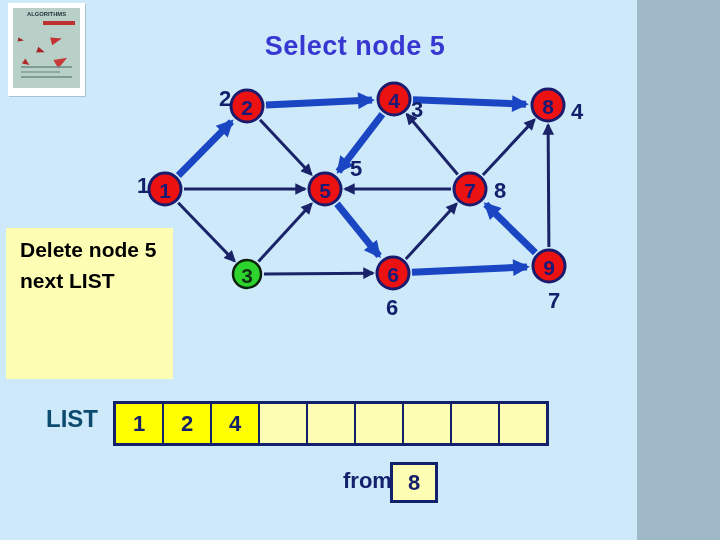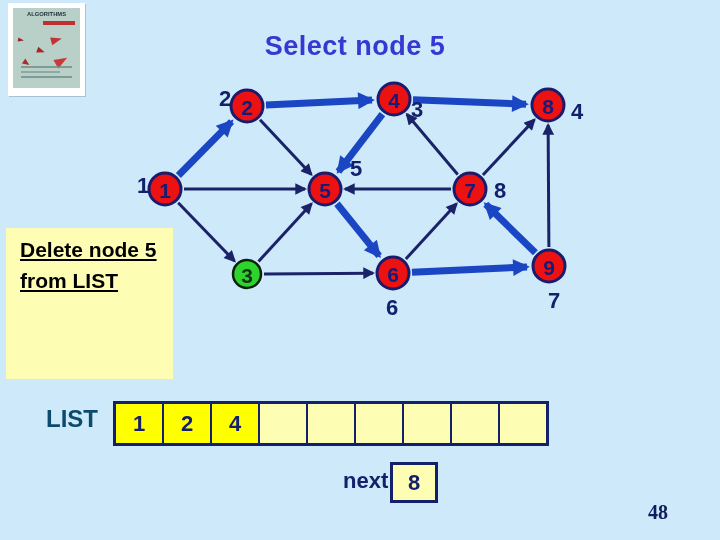--- a/index.html
+++ b/index.html
@@ -1,17 +1,17 @@
 <!DOCTYPE html>
 <html><head>
 <meta charset="utf-8">
 <style>
   html,body { margin:0; padding:0; background:#9fb9c9; }
   .slide {
-    position:relative; width:720px; height:540px;
+    position:relative; width:637px; height:540px;
     background:#cde9fa; overflow:hidden;
     font-family:"Liberation Sans", sans-serif;
   }
 
   
   .slide-title {
     position:absolute; top:31px; left:0; width:710px;
     text-align:center; font-size:27px; font-weight:bold; color:#3737d1;
     letter-spacing:0.5px;
   }
@@ -43,21 +43,21 @@
   
   svg.graph { position:absolute; left:0; top:0; width:720px; height:540px; }
   .out-label { font-family:"Liberation Sans",sans-serif; font-size:22px; font-weight:bold; fill:#13206b; }
   .node-text { font-family:"Liberation Sans",sans-serif; font-size:21px; font-weight:bold; }
 
   
   .note-box {
     position:absolute; left:6px; top:228px; width:167px; height:151px;
     background:#fdfdb4;
   }
-  .note-line { padding:0 0 0 14px; font-size:21px; font-weight:bold; color:#000000; line-height:31px;text-decoration:underline; }
+  .note-line { padding:0 0 0 14px; font-size:21px; font-weight:bold; color:#000000; line-height:31px; }
   .note-line:first-child { padding-top:6px; }
 
   
   .list-label {
     position:absolute; left:46px; top:405px;
     font-size:24px; font-weight:bold; color:#0c4a6e;
   }
   .list-cells {
     position:absolute; left:113px; top:401px;
     display:flex; border:3px solid #13206b; background:#13206b;
@@ -163,36 +163,36 @@
       <circle cx="548" cy="105" r="16" fill="#ec1212" stroke="#1b1b6d" stroke-width="3"></circle>
       <text x="548" y="106" text-anchor="middle" dominant-baseline="central" class="node-text" fill="#181a78">8</text>
       <text x="577" y="111" text-anchor="middle" dominant-baseline="central" class="out-label">4</text>
       <circle cx="549" cy="266" r="16" fill="#ec1212" stroke="#1b1b6d" stroke-width="3"></circle>
       <text x="549" y="267" text-anchor="middle" dominant-baseline="central" class="node-text" fill="#181a78">9</text>
       <text x="554" y="300" text-anchor="middle" dominant-baseline="central" class="out-label">7</text>
     </svg>
 
   <div class="note-box">
     <div class="note-line">Delete node 5</div>
-    <div class="note-line">from LIST</div>
+    <div class="note-line">next LIST</div>
   </div>
 
   <div class="list-label">LIST</div>
   <div class="list-cells">
       <div class="cell filled">1</div>
       <div class="cell filled">2</div>
       <div class="cell filled">4</div>
       <div class="cell"></div>
       <div class="cell"></div>
       <div class="cell"></div>
       <div class="cell"></div>
       <div class="cell"></div>
       <div class="cell"></div>
     </div>
 
-  <div class="next-label">next</div>
+  <div class="next-label">from</div>
   <div class="next-box">
     <span>8</span>
   </div>
 
   <div class="page-number">48</div>
 
 </div>
 
 </body></html>

